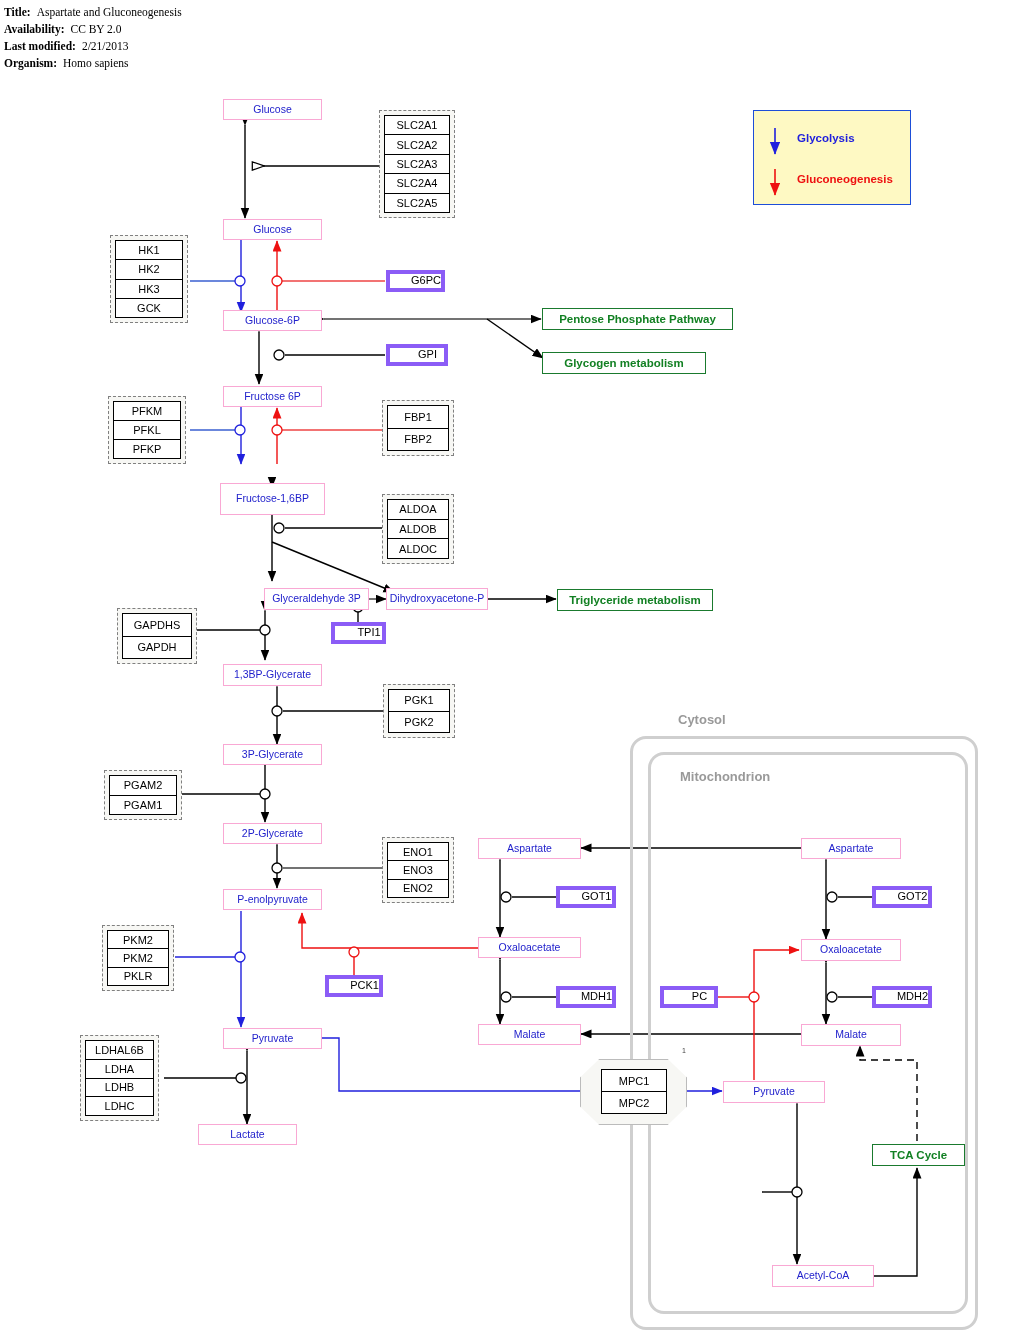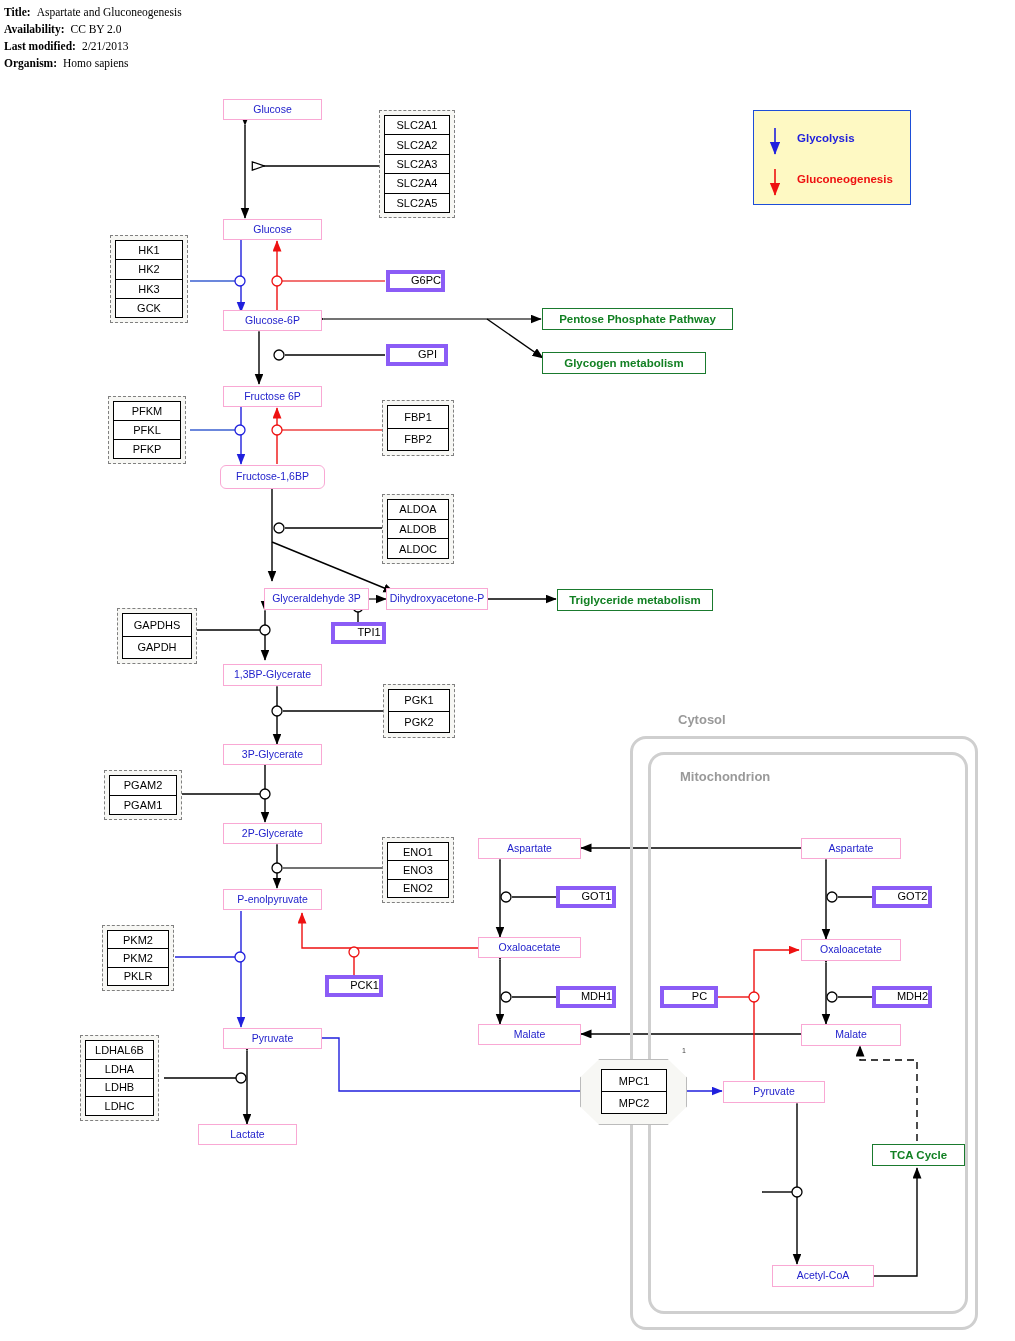--- a/index.html
+++ b/index.html
@@ -212,21 +212,21 @@
 
   <div class="compart" style="left:630px;top:736px;width:348px;height:594px;"></div>
   <div class="compart-label" style="left:678px;top:712px;">Cytosol</div>
   <div class="compart" style="left:648px;top:752px;width:320px;height:562px;"></div>
   <div class="compart-label" style="left:680px;top:769px;">Mitochondrion</div>
 
   <div class="node metab" style="left:223px;top:99px;width:99px;height:21px;">Glucose</div>
   <div class="node metab" style="left:223px;top:219px;width:99px;height:21px;">Glucose</div>
   <div class="node metab" style="left:223px;top:310px;width:99px;height:21px;">Glucose-6P</div>
   <div class="node metab" style="left:223px;top:386px;width:99px;height:21px;">Fructose 6P</div>
-  <div class="node metab" style="left:220px;top:465px;width:105px;height:24px;border-radius:6px;">Fructose-1,6BP</div>
+  <div class="node metab" style="left:220px;top:483px;width:105px;height:32px;">Fructose-1,6BP</div>
   <div class="node metab" style="left:220px;top:588px;width:105px;height:22px;margin-left:44px;">Glyceraldehyde 3P</div>
   <div class="node metab" style="left:386px;top:588px;width:102px;height:22px;">Dihydroxyacetone-P</div>
   <div class="node metab" style="left:223px;top:664px;width:99px;height:22px;">1,3BP-Glycerate</div>
   <div class="node metab" style="left:223px;top:744px;width:99px;height:21px;">3P-Glycerate</div>
   <div class="node metab" style="left:223px;top:823px;width:99px;height:21px;">2P-Glycerate</div>
   <div class="node metab" style="left:223px;top:889px;width:99px;height:21px;">P-enolpyruvate</div>
   <div class="node metab" style="left:223px;top:1028px;width:99px;height:21px;">Pyruvate</div>
   <div class="node metab" style="left:198px;top:1124px;width:99px;height:21px;">Lactate</div>
 
   <div class="node metab" style="left:478px;top:838px;width:103px;height:21px;">Aspartate</div>

